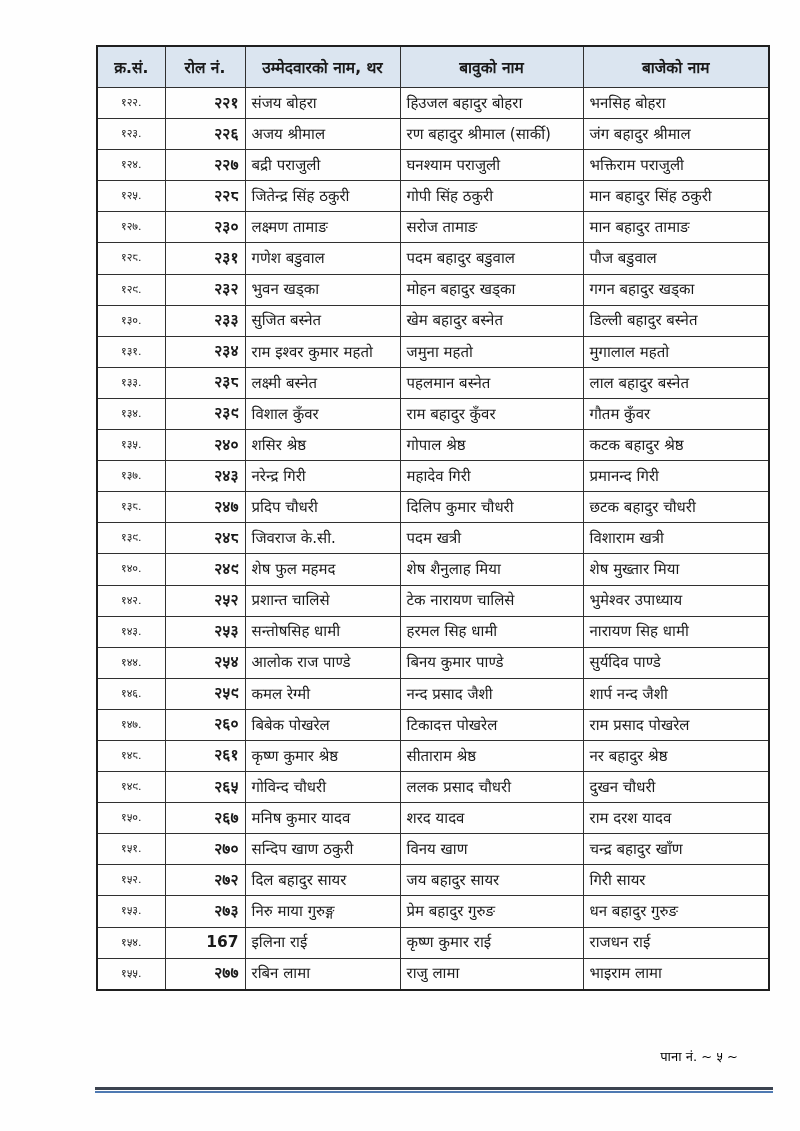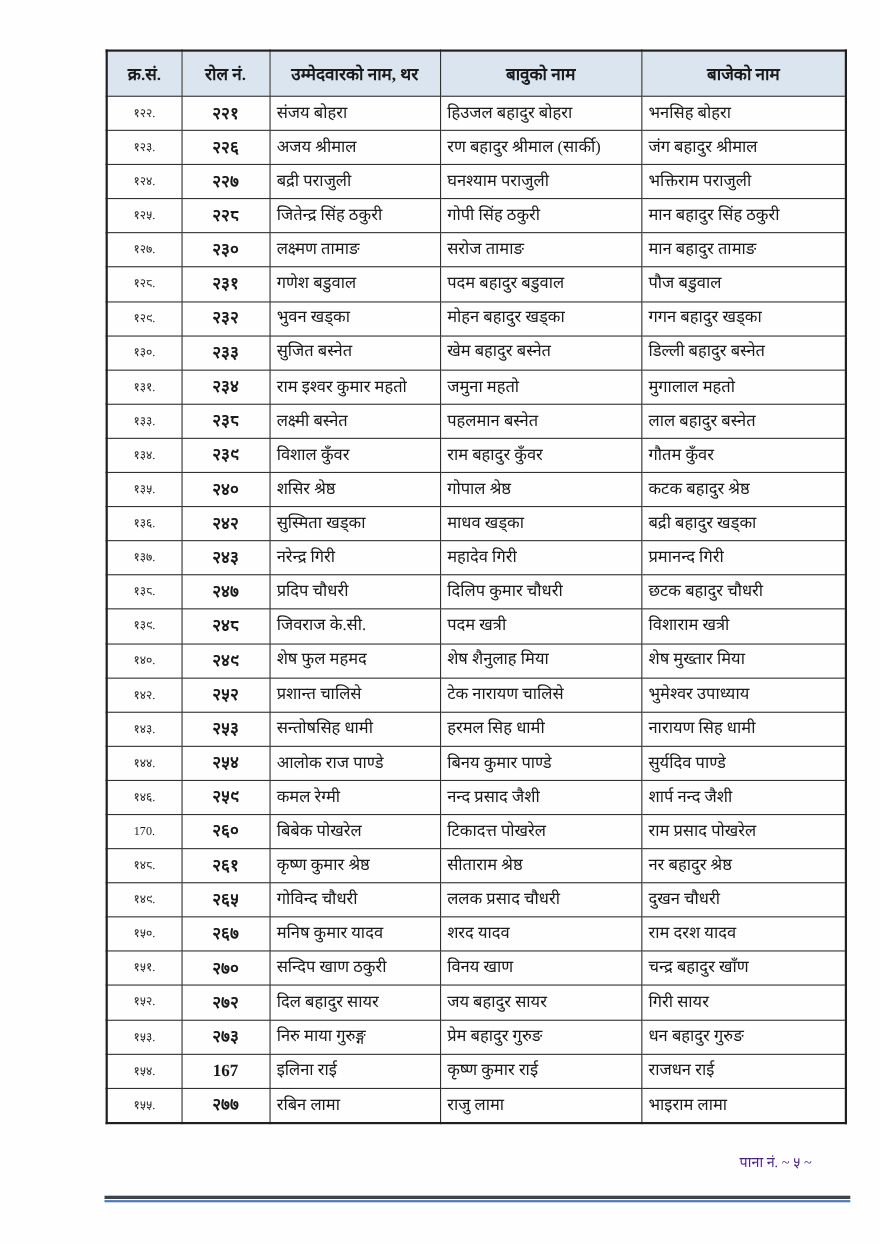--- a/index.html
+++ b/index.html
@@ -7,21 +7,20 @@
     padding: 0;
     background: #ffffff;
     font-family: "DejaVu Sans", sans-serif;
   }
   .page {
     position: relative;
     width: 800px;
     height: 1131px;
     background: #fefefe;
     overflow: hidden;
-    font-family: Liberation Serif, serif;
   }
   table.roster {
     position: absolute;
     left: 96px;
     top: 45px;
     width: 672px;
     border-collapse: collapse;
     table-layout: fixed;
   }
   table.roster th, table.roster td {
@@ -50,21 +49,21 @@
   col.c-sn   { width: 68px; }
   col.c-roll { width: 80px; }
   col.c-cand { width: 155px; }
   col.c-fath { width: 183px; }
   col.c-gran { width: 186px; }
   td.c-sn {
     text-align: center;
     font-size: 11px;
   }
   td.c-roll {
-    text-align: center;
+    text-align: right;
     font-weight: bold;
     font-size: 15.5px;
     margin-top: 12px;
   }
   td.c-cand, td.c-fath, td.c-gran {
     text-align: left;
   }
   .bottom-rule {
     position: absolute;
     left: 95px;
@@ -81,21 +80,21 @@
   }
   .bottom-rule .blue {
     height: 2px;
     background: #4e79b2;
   }
   .page-number {
     position: absolute;
     top: 1047px;
     right: 62px;
     font-size: 13px;
-    color: #4c1d95;
+    color: #000000;
   }
 </style>
 </head>
 <body>
 
 <div class="page">
 
   <table class="roster">
     <colgroup>
       <col class="c-sn">
@@ -192,27 +191,20 @@
       <td class="c-gran">गौतम कुँवर</td>
     </tr>
         <tr>
       <td class="c-sn">१३५.</td>
       <td class="c-roll">२४०</td>
       <td class="c-cand">शसिर श्रेष्ठ</td>
       <td class="c-fath">गोपाल श्रेष्ठ</td>
       <td class="c-gran">कटक बहादुर श्रेष्ठ</td>
     </tr>
         <tr>
-      <td class="c-sn">१३६.</td>
-      <td class="c-roll">२४२</td>
-      <td class="c-cand">सुस्मिता खड्का</td>
-      <td class="c-fath">माधव खड्का</td>
-      <td class="c-gran">बद्री बहादुर खड्का</td>
-    </tr>
-        <tr>
       <td class="c-sn">१३७.</td>
       <td class="c-roll">२४३</td>
       <td class="c-cand">नरेन्द्र गिरी</td>
       <td class="c-fath">महादेव गिरी</td>
       <td class="c-gran">प्रमानन्द गिरी</td>
     </tr>
         <tr>
       <td class="c-sn">१३८.</td>
       <td class="c-roll">२४७</td>
       <td class="c-cand">प्रदिप चौधरी</td>
@@ -255,21 +247,21 @@
       <td class="c-gran">सुर्यदिव पाण्डे</td>
     </tr>
         <tr>
       <td class="c-sn">१४६.</td>
       <td class="c-roll">२५९</td>
       <td class="c-cand">कमल रेग्मी</td>
       <td class="c-fath">नन्द प्रसाद जैशी</td>
       <td class="c-gran">शार्प नन्द जैशी</td>
     </tr>
         <tr>
-      <td class="c-sn">170.</td>
+      <td class="c-sn">१४७.</td>
       <td class="c-roll">२६०</td>
       <td class="c-cand">बिबेक पोखरेल</td>
       <td class="c-fath">टिकादत्त पोखरेल</td>
       <td class="c-gran">राम प्रसाद पोखरेल</td>
     </tr>
         <tr>
       <td class="c-sn">१४८.</td>
       <td class="c-roll">२६१</td>
       <td class="c-cand">कृष्ण कुमार श्रेष्ठ</td>
       <td class="c-fath">सीताराम श्रेष्ठ</td>

